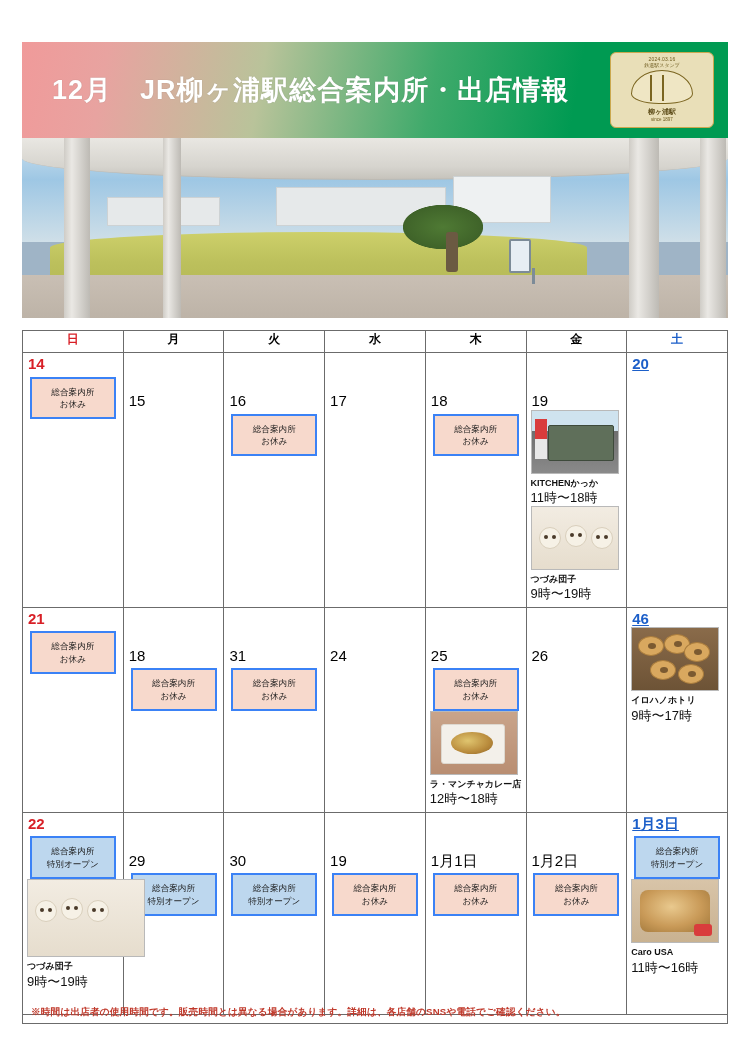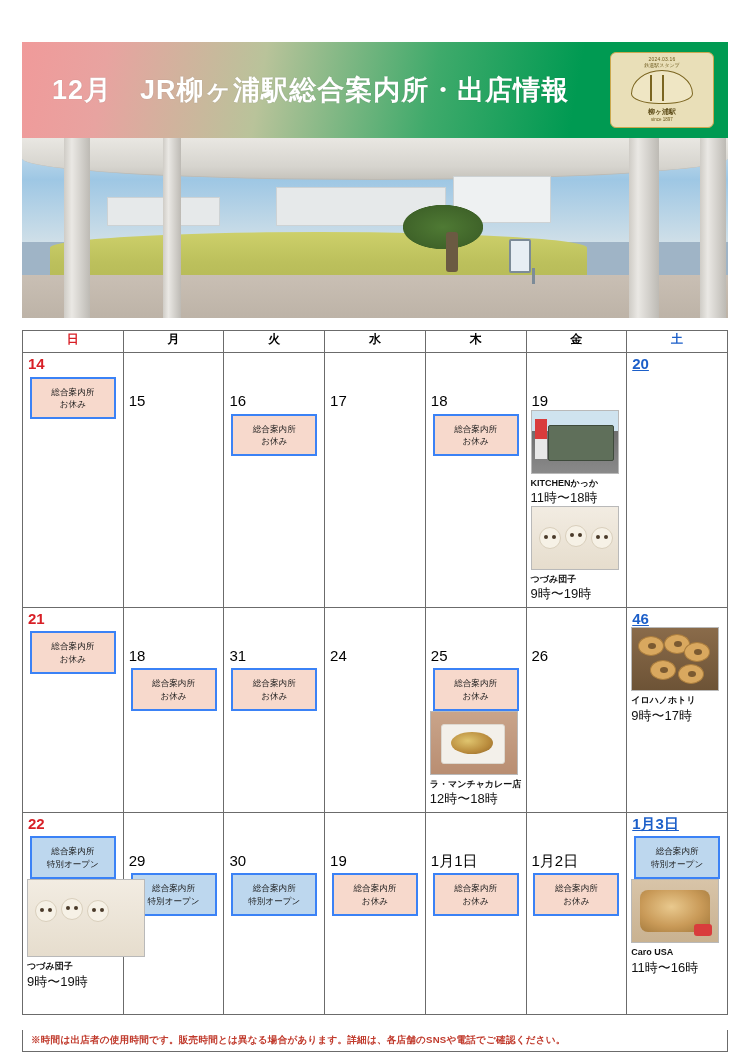--- a/index.html
+++ b/index.html
@@ -284,21 +284,21 @@
     background: #d93c3c; border-radius: 3px;
   }
   .thumb.dango-big { width: 118px; height: 78px; }
 
   .footer {
     position: absolute;
     left: 22px; top: 1002px;
     width: 706px; height: 22px;
     border: 1px solid #6b6b6b;
     border-top: none;
-    display: flex; align-items: center; margin-top: 28px;
+    display: flex; align-items: center;
   }
   .footer-text {
     font-size: 9.6px;
     font-weight: bold;
     color: #c0392b;
     padding-left: 8px;
     letter-spacing: .2px;
   }
 </style>
 </head>

